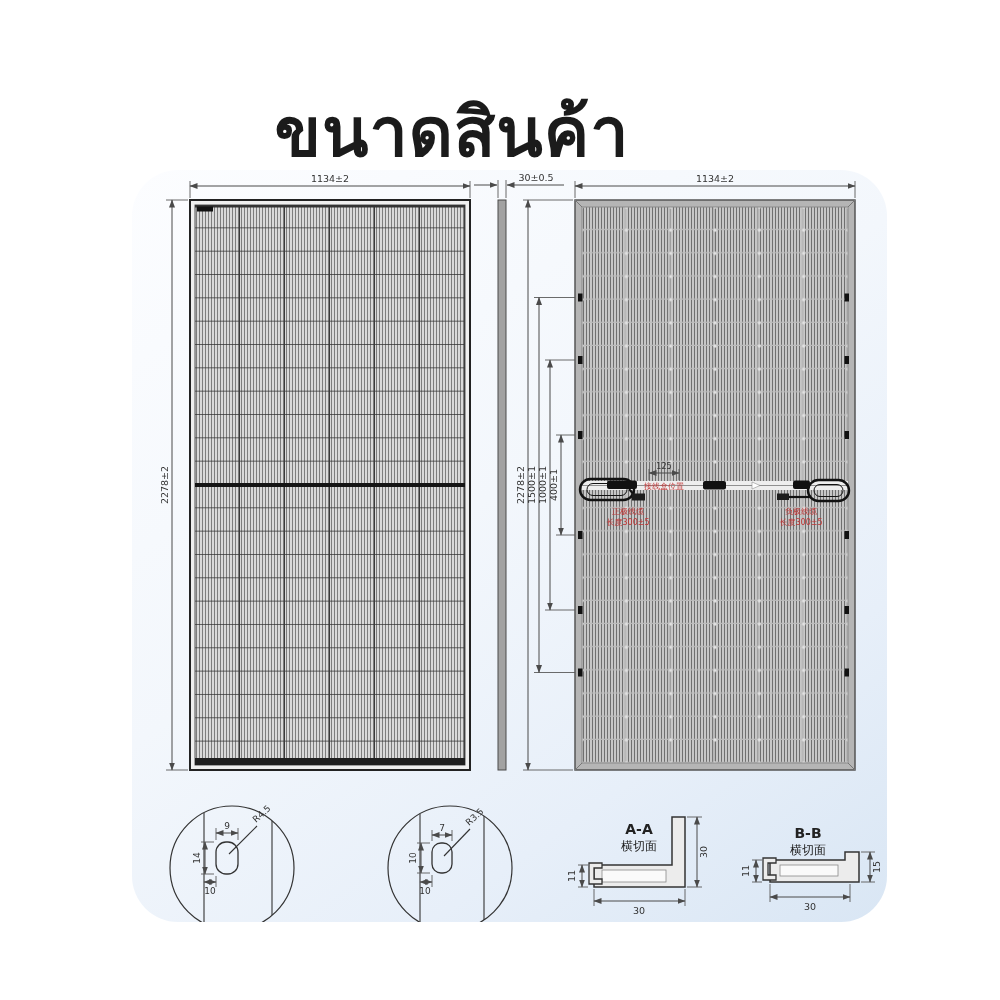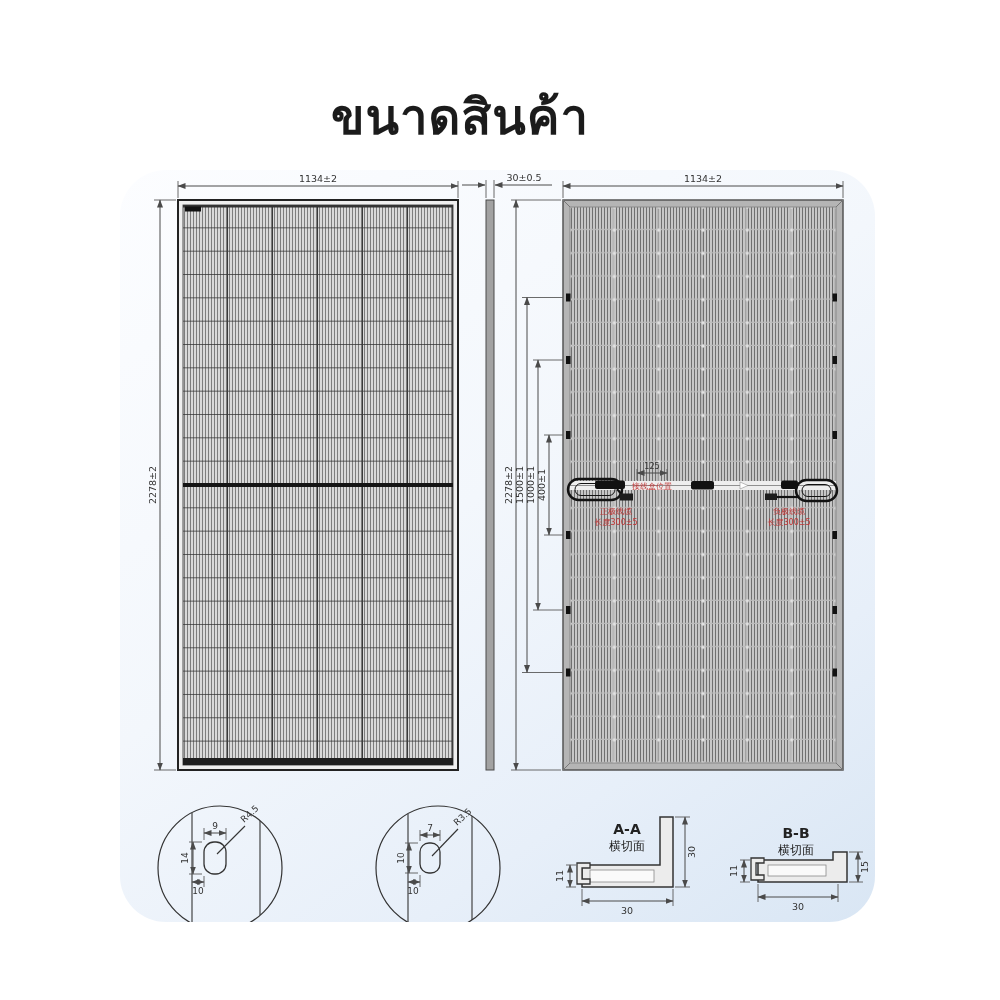--- a/index.html
+++ b/index.html
@@ -1,25 +1,25 @@
 <!DOCTYPE html>
 <html><head>
 <meta charset="utf-8">
 <style>
   html,body{margin:0;padding:0;}
   body{
     width:1000px;height:1000px;position:relative;background:#ffffff;
     font-family:"DejaVu Sans", sans-serif;overflow:hidden;
   }
   .page-title{
-    position:absolute;left:12px;top:78px;width:896px;text-align:center;
-    font-size:49px;font-weight:800;color:#1b1b1b;letter-spacing:1px;
+    position:absolute;left:4px;top:78px;width:896px;text-align:center;
+    font-size:68px;font-weight:800;color:#1b1b1b;letter-spacing:1px;
   }
   .card{
-    position:absolute;left:120px;top:170px;width:755px;height:752px;
+    position:absolute;left:132px;top:170px;width:755px;height:752px;
     border-radius:46px;
     background:linear-gradient(145deg,#fcfdff 0%,#f3f7fc 45%,#e7eff9 75%,#d9e6f4 100%);
   }
   .card svg{position:absolute;left:0;top:0;}
   svg text{font-family:"DejaVu Sans", sans-serif;fill:#333;font-size:9.5px;}
   .dim{stroke:#4a4a4a;stroke-width:1;fill:none;}
   .ext{stroke:#5a5a5a;stroke-width:0.9;fill:none;}
   .thin{stroke:#333;stroke-width:1.1;fill:none;}
   .red-note{fill:#c23333;font-size:8px;}
   .sec-title{font-size:14px;fill:#222;font-weight:bold;}

